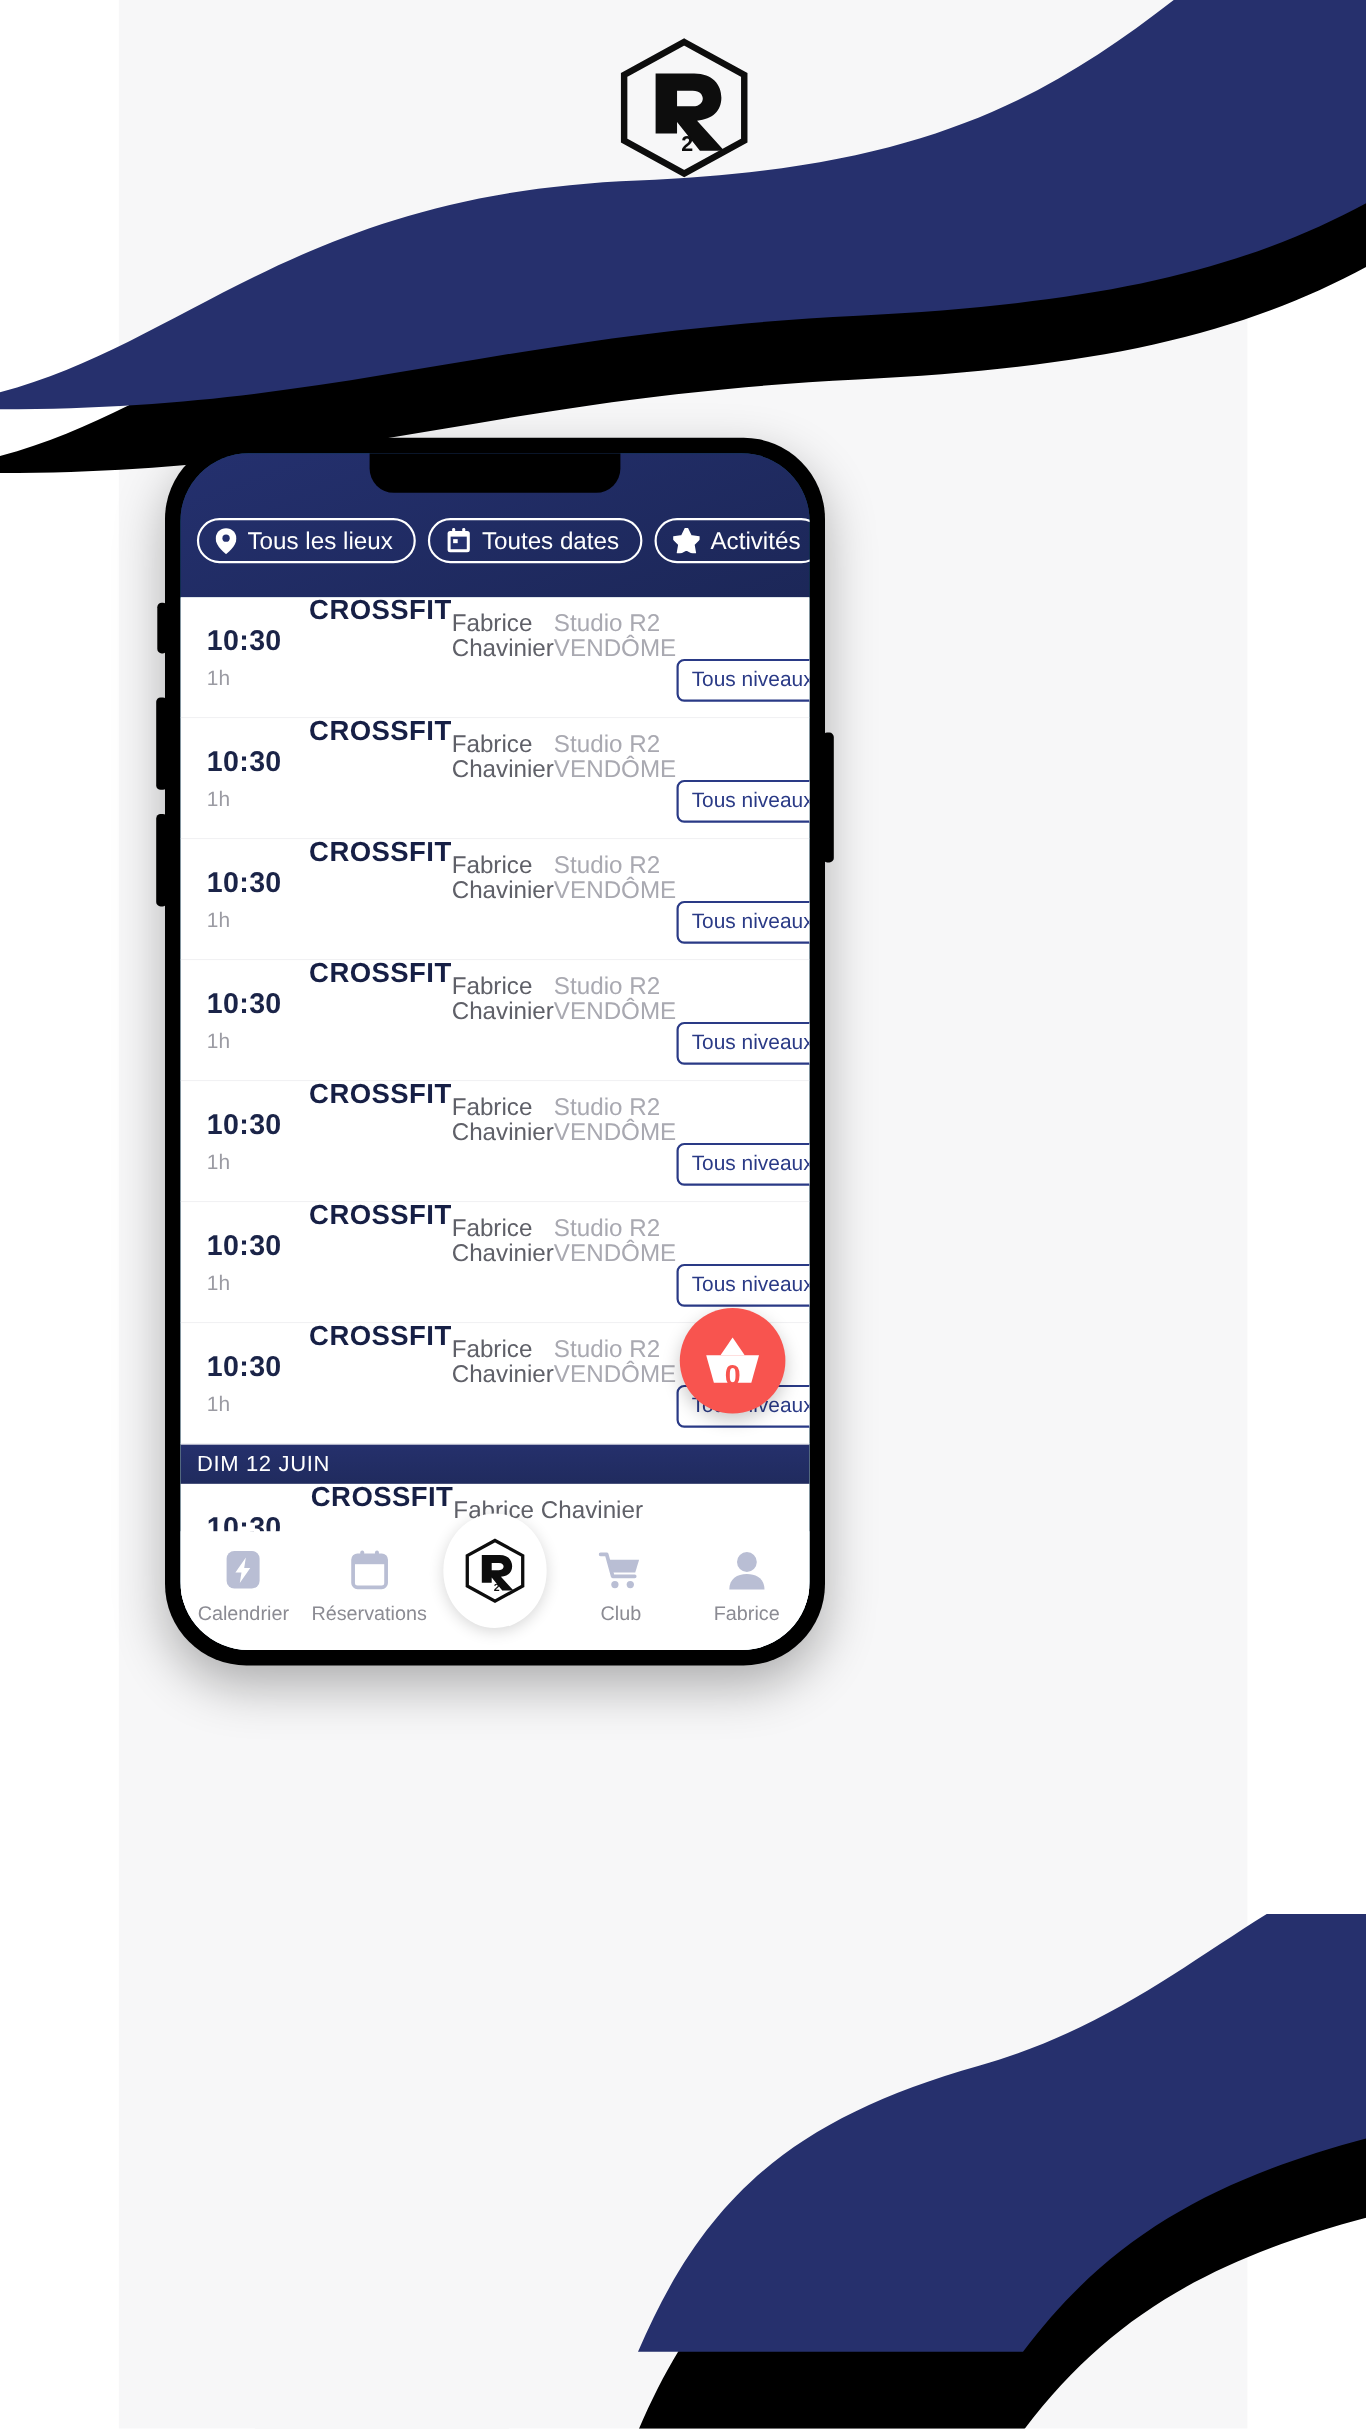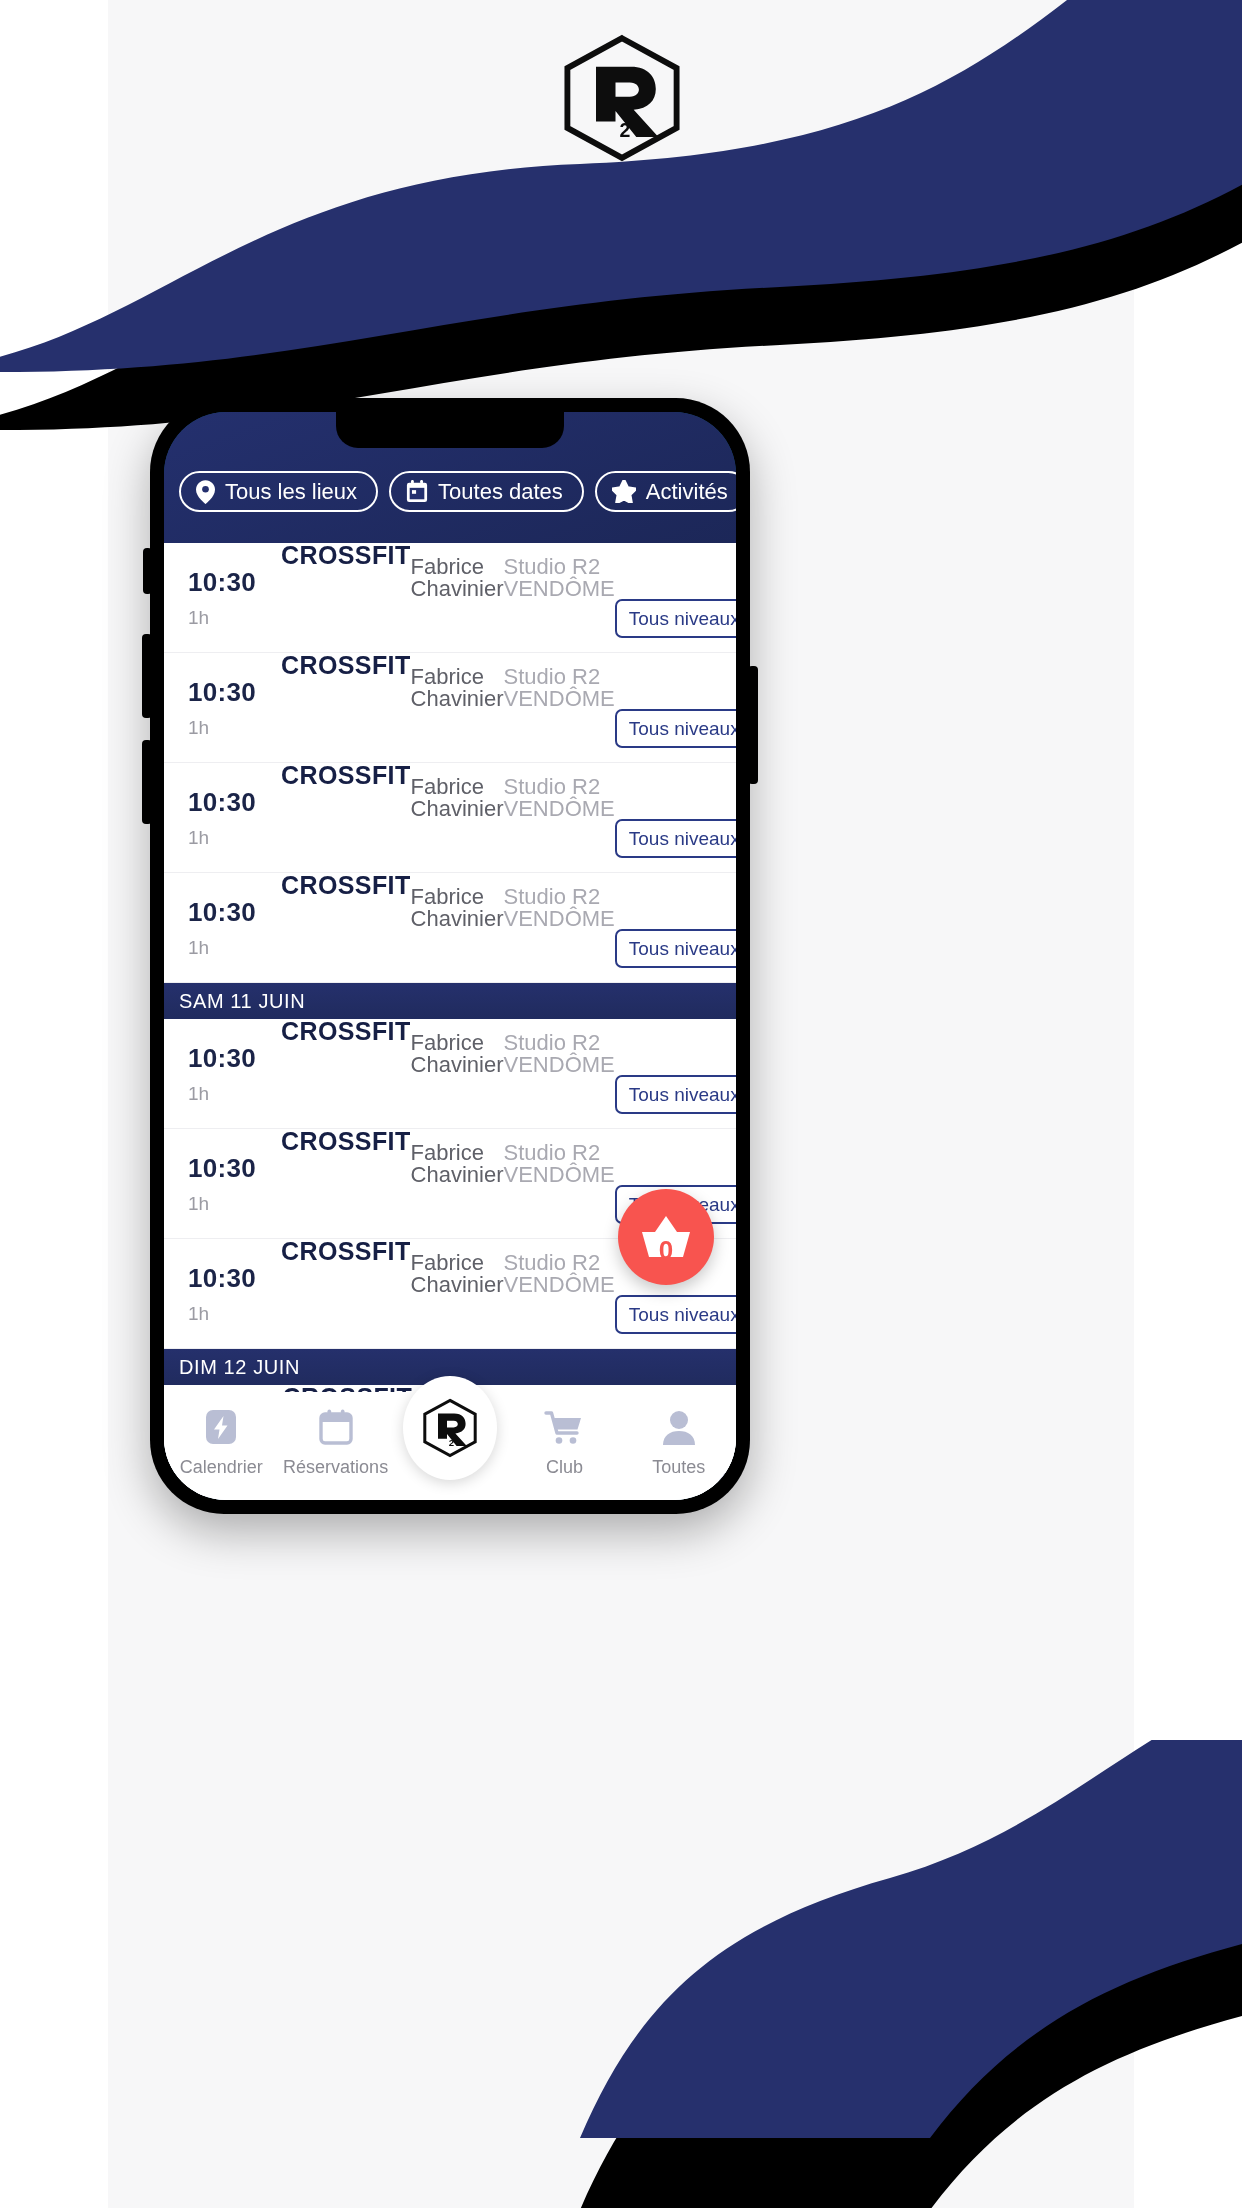--- a/index.html
+++ b/index.html
@@ -402,21 +402,20 @@
           </div>
           <div class="col-info">
             <div class="row-title">CROSSFIT</div>
             <div class="row-coach">Fabrice Chavinier</div>
             <div class="row-place">Studio R2 VENDÔME</div>
           </div>
           <div class="col-badge">
             <div class="level-badge">Tous niveaux</div>
           </div>
         </div>
-        <div class="day-band">SAM 11 JUIN</div>
         <div class="class-row">
           <div class="col-time">
             <div class="row-time">10:30</div>
             <div class="row-duration">1h</div>
           </div>
           <div class="col-info">
             <div class="row-title">CROSSFIT</div>
             <div class="row-coach">Fabrice Chavinier</div>
             <div class="row-place">Studio R2 VENDÔME</div>
           </div>
@@ -508,21 +507,21 @@
           <circle cx="29" cy="32.5" r="3.3" fill="#b9bed4"></circle>
         </svg>
         <span class="nav-label">Club</span>
       </div>
 
       <div class="nav-item">
         <svg class="nav-icon" viewBox="0 0 40 40">
           <circle cx="20" cy="12" r="9" fill="#b9bed4"></circle>
           <path d="M4,37 C4,27.5 11,23 20,23 C29,23 36,27.5 36,37 Z" fill="#b9bed4"></path>
         </svg>
-        <span class="nav-label">Toutes</span>
+        <span class="nav-label">Fabrice</span>
       </div>
 
       <div id="nav-center-logo">
         <svg width="60" height="60" viewBox="0 0 100 100">
           <polygon points="50,4 92,27 92,73 50,96 8,73 8,27" fill="none" stroke="#0d0d0d" stroke-width="5"></polygon>
           <path d="M30,68 L30,26 L57,26 C70,26 76,34 76,43 C76,52 70,58 59,59 L78,80 L61,80 L45,60 L45,68 Z
                    M45,38 L45,49 L56,49 C61,49 63,46 63,43.5 C63,41 61,38 56,38 Z" fill="#0d0d0d"></path>
           <text x="48" y="80" font-family="'Liberation Sans', sans-serif" font-size="16" font-weight="700" fill="#0d0d0d">2</text>
         </svg>
       </div>

